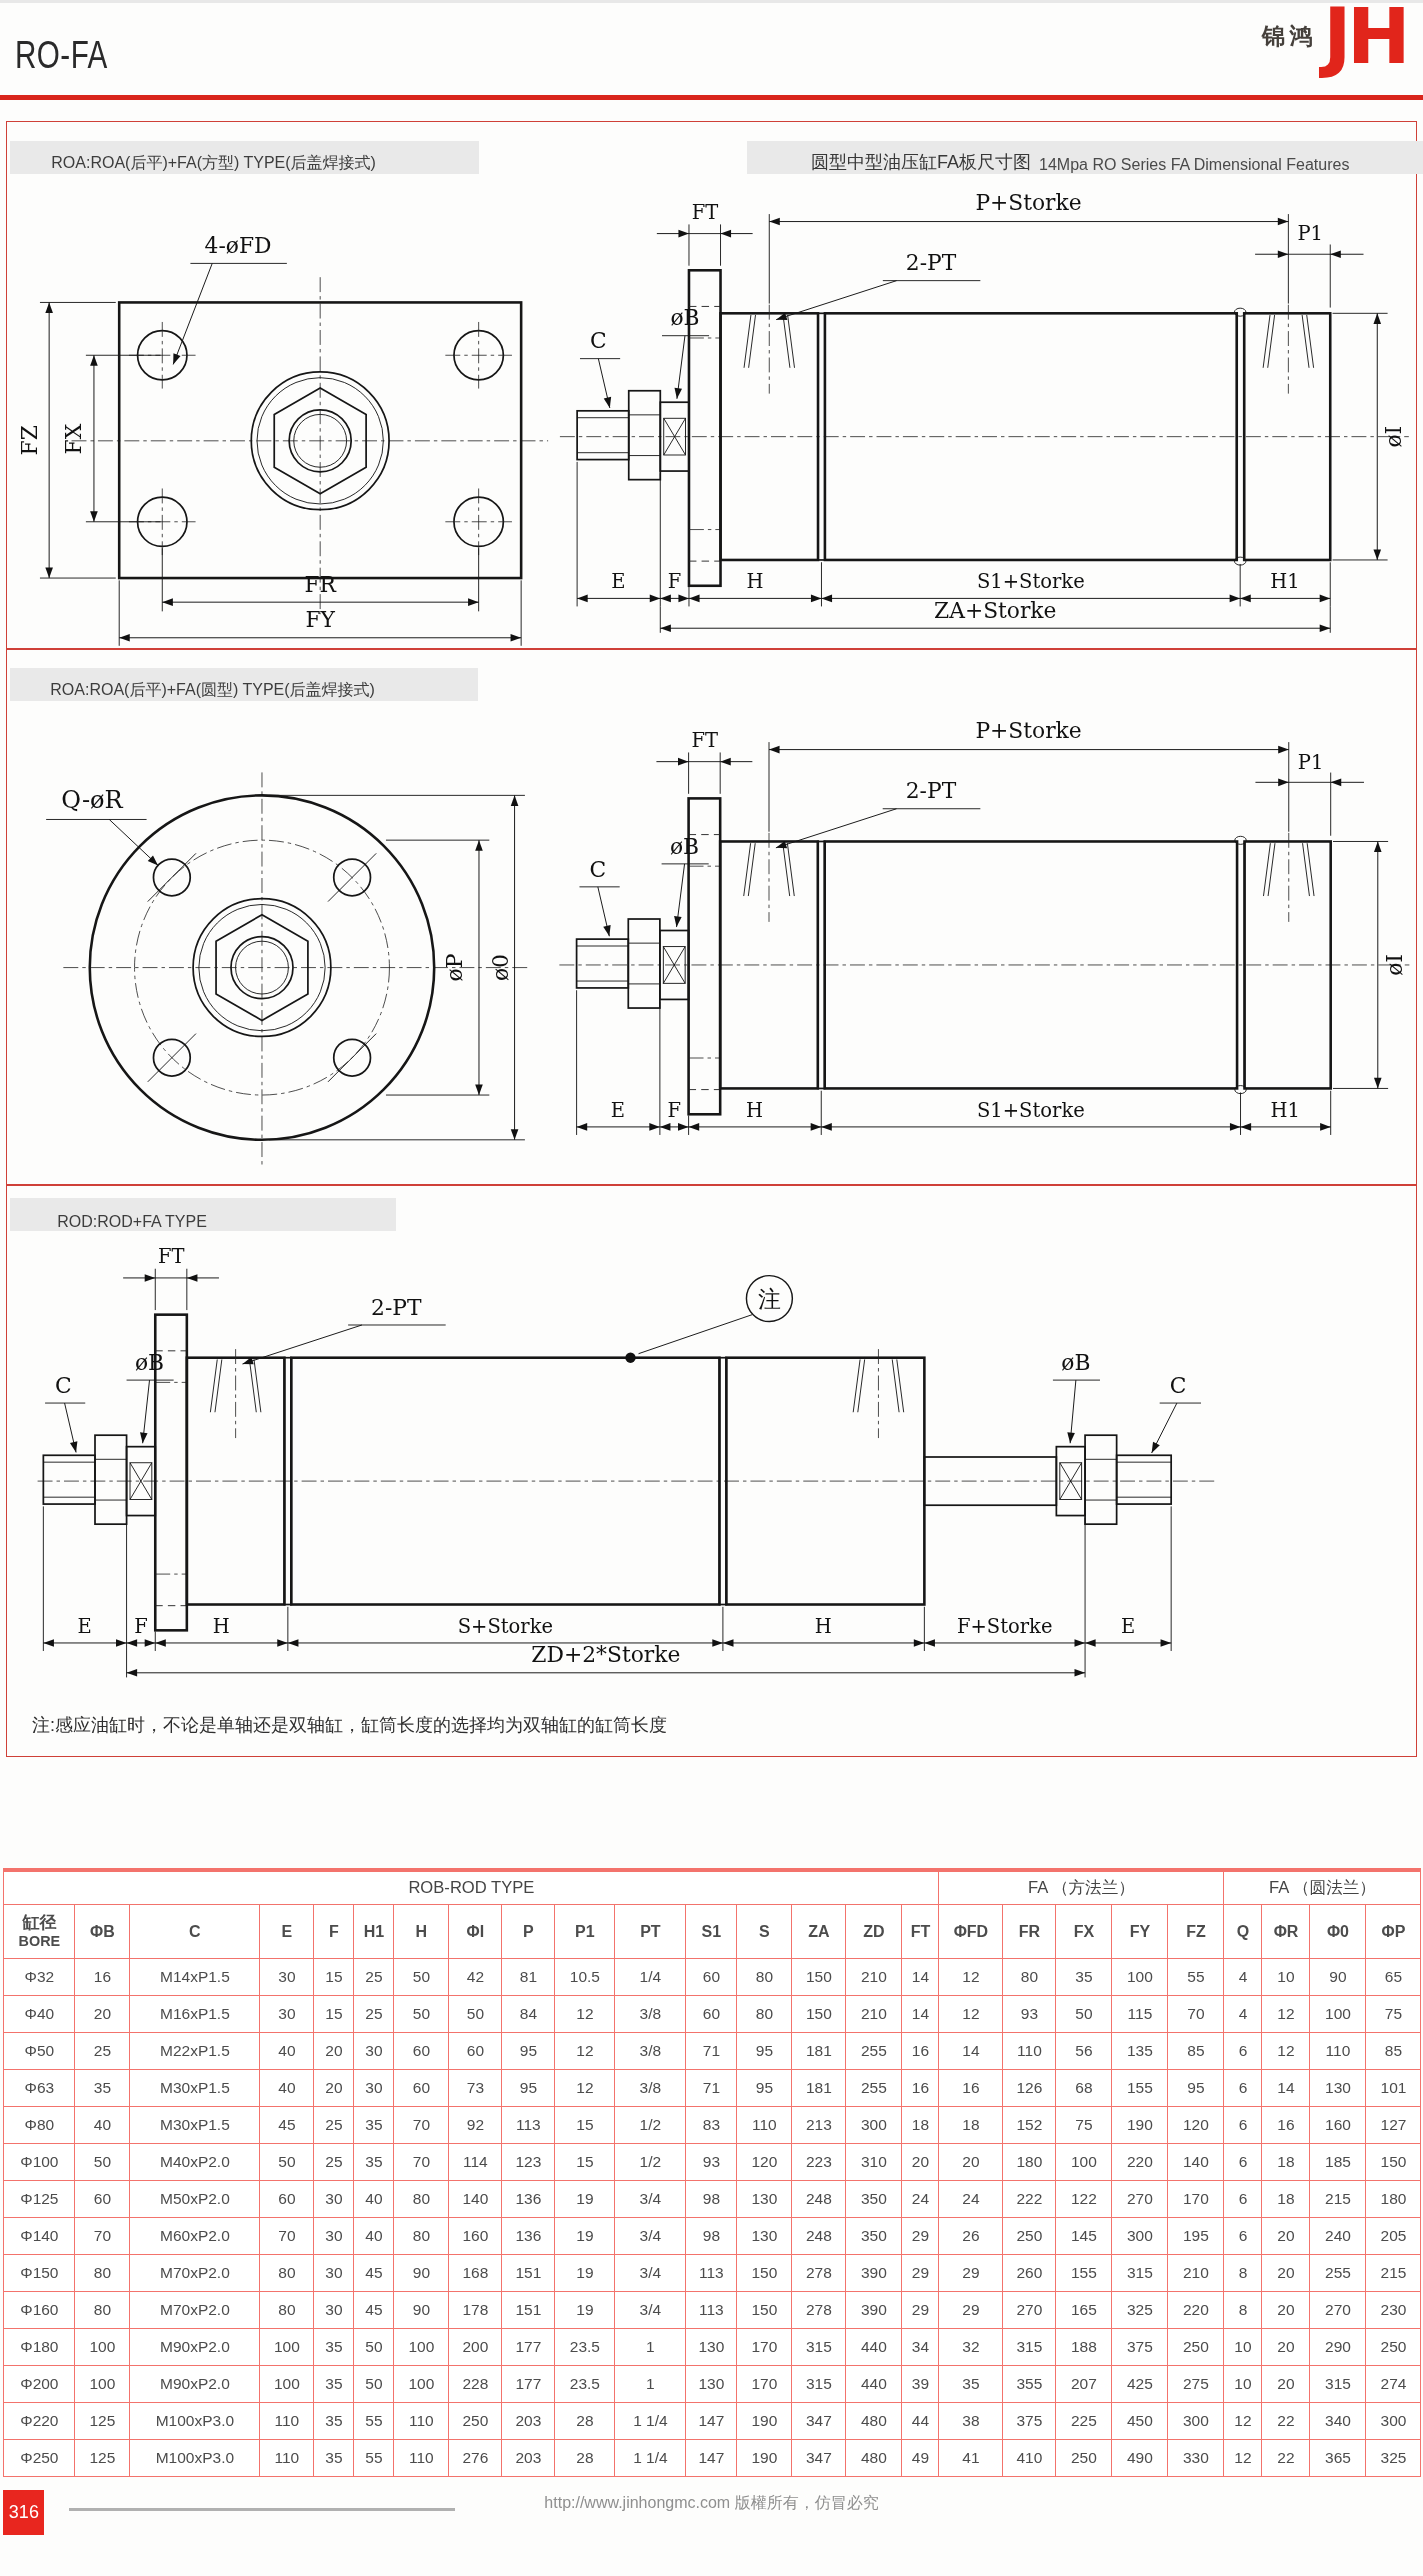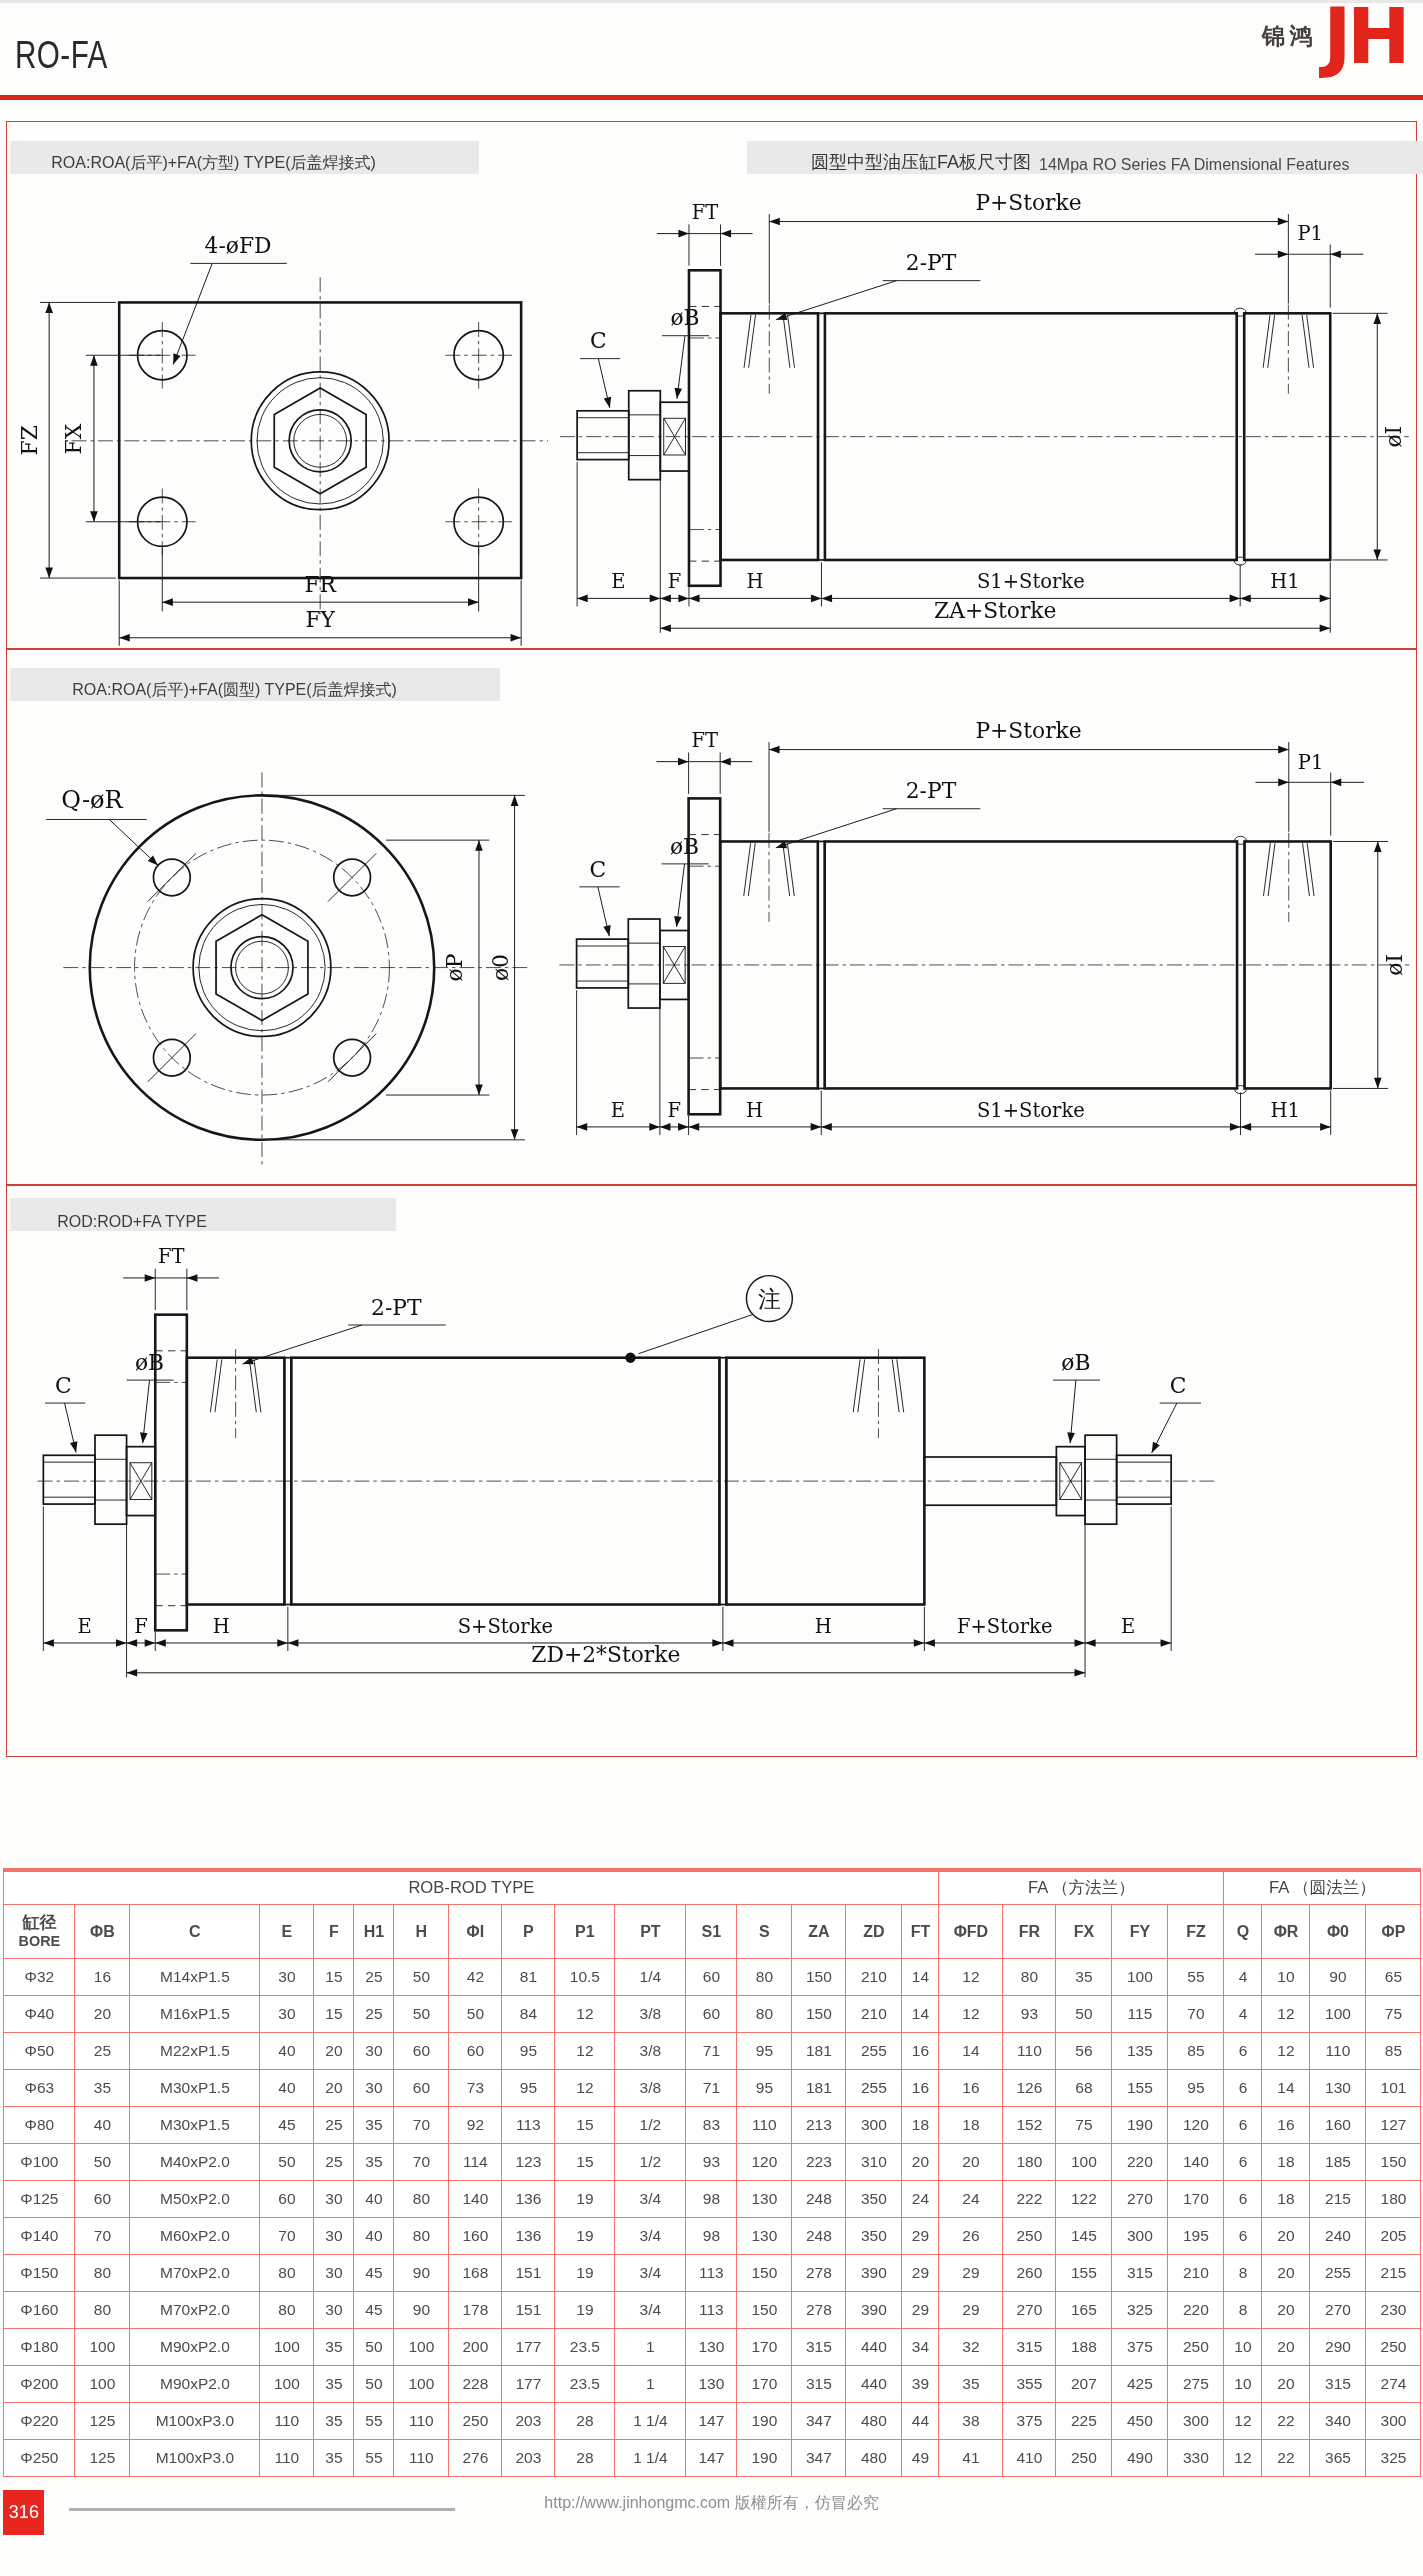--- a/index.html
+++ b/index.html
@@ -65,21 +65,21 @@
   <div class="section" style="top:646px;height:534px"></div>
   <div class="section" style="top:1182px;height:570px"></div>
 
   <div class="abs bar" style="left:10.3px;top:138px;width:428px;padding-left:41px">
     <span>ROA:ROA(后平)+FA(方型) TYPE(后盖焊接式)</span>
   </div>
   <div class="abs bar" style="left:747px;top:138px;width:666px;padding-left:64px">
     <span class="cn-big">圆型中型油压缸FA板尺寸图</span>
     <span class="en-sub">14Mpa RO Series FA Dimensional Features</span>
   </div>
-  <div class="abs bar" style="left:10.3px;top:665px;width:428px;padding-left:62px">
+  <div class="abs bar" style="left:10.3px;top:665px;width:428px;padding-left:40px">
     <span>ROA:ROA(后平)+FA(圆型) TYPE(后盖焊接式)</span>
   </div>
   <div class="abs bar" style="left:10.3px;top:1195px;width:339px;padding-left:47px">
     <span>ROD:ROD+FA TYPE</span>
   </div>
 
   <svg class="abs" style="left:17px;top:189px" width="534" height="454" viewBox="0 0 930 790">
     <line class="cl" x1="95" y1="433" x2="925" y2="433"></line>
     <line class="cl" x1="528" y1="148" x2="528" y2="735"></line>
     <rect class="ol" x="178" y="192" width="700" height="480"></rect>
@@ -451,20 +451,21 @@
     <text class="dt dts" x="1384" y="694" text-anchor="middle">H</text>
     <text class="dt dts" x="1700" y="694" text-anchor="middle">F+Storke</text>
     <text class="dt dts" x="1915" y="694" text-anchor="middle">E</text>
 
     <line class="tn" x1="170" y1="726" x2="170" y2="772"></line>
     <line class="tn" x1="1840" y1="726" x2="1840" y2="772"></line>
     <line class="dim" x1="170" y1="764" x2="1840" y2="764" marker-start="url(#ar)" marker-end="url(#ar)"></line>
     <text class="dt" x="1005" y="746" text-anchor="middle">ZD+2*Storke</text>
   </svg>
 
+  <div class="abs note-line" style="left:32px;top:1710px">注:感应油缸时，不论是单轴还是双轴缸，缸筒长度的选择均为双轴缸的缸筒长度</div>
 
   <div class="abs tbl-wrap">
     <table>
       <colgroup>
           <col style="width: 71px;">
           <col style="width: 55px;">
           <col style="width: 130px;">
           <col style="width: 54px;">
           <col style="width: 40px;">
           <col style="width: 40px;">

